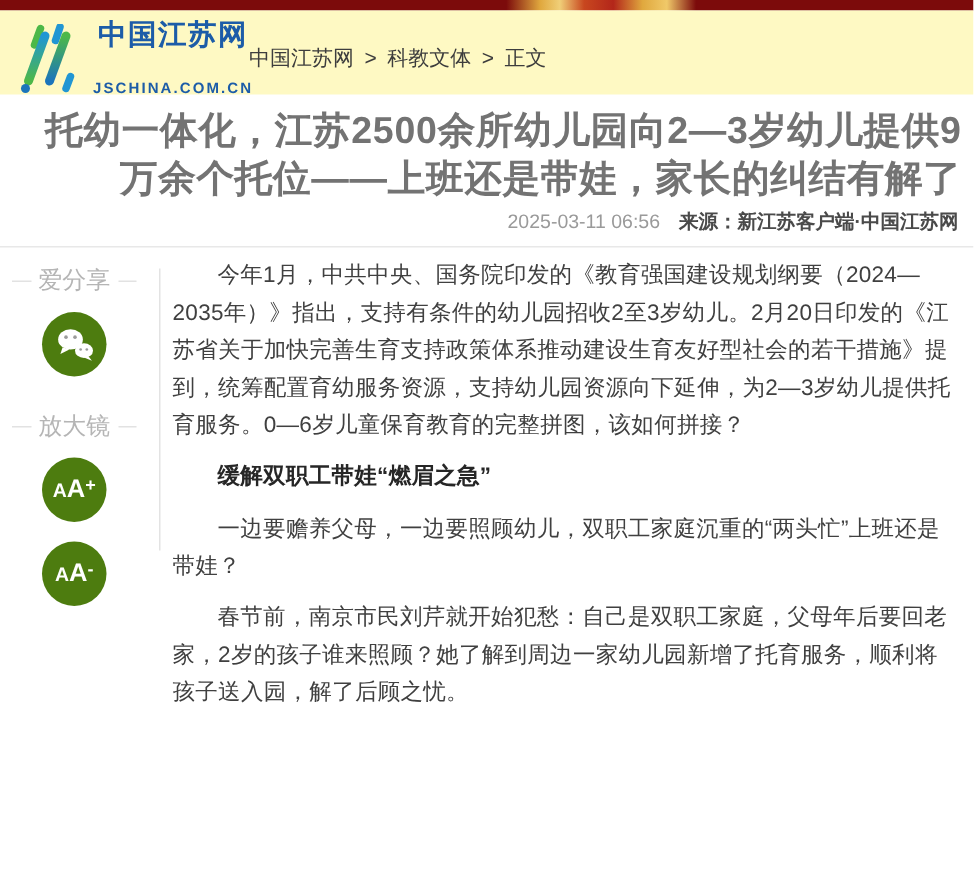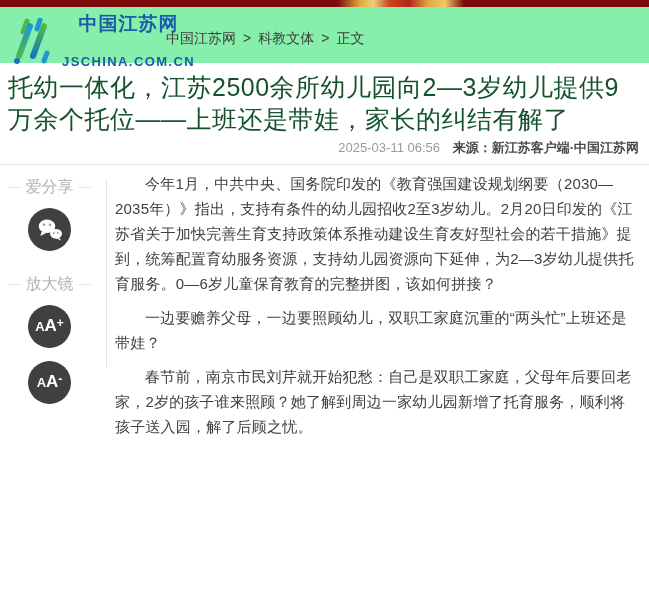--- a/index.html
+++ b/index.html
@@ -9,46 +9,46 @@
   
   .topbar { height:7px; width:100%;
     background:linear-gradient(90deg,
       #7c0b0b 0%, #7c0b0b 52%,
       #e0a83e 55.5%, #f0cf78 57.5%,
       #c8471f 60%, #b3261a 63%,
       #e0a83e 66%, #f0c969 68.5%,
       #7c0b0b 71.5%, #7c0b0b 100%); }
 
   
-  .header { position:relative; height:56px; background:#86efac; }
+  .header { position:relative; height:56px; background:#fef9c3; }
   .logo { position:absolute; left:11px; top:6px; display:flex; align-items:center; gap:7px; cursor:pointer; }
   .logo-mark { width:44px; height:46px; }
   .logo-text { display:flex; flex-direction:column; align-items:center; }
   .logo-title { font-size:19px; font-weight:bold; color:#1c5ca8; letter-spacing:1px; line-height:22px; }
-  .logo-sub { font-size:13px; font-weight:bold; color:#1c5ca8; letter-spacing:1.4px; margin-top:19px; }
+  .logo-sub { font-size:10px; font-weight:bold; color:#1c5ca8; letter-spacing:1.4px; margin-top:19px; }
   .breadcrumb { position:absolute; left:156px; top:23px; font-size:14px; color:#3d3d3d;margin-left:10px; }
   .bc-item { cursor:pointer; }
   .bc-sep { margin:0 7px; color:#3d3d3d; }
 
   
-  .title { margin:8px 8px 0 8px; font-size:25px; font-weight:normal; color:#14532d;
-    line-height:32px; letter-spacing:0.5px; }
+  .title { margin:8px 8px 0 8px; font-size:25px; font-weight:bold; color:#737373;
+    line-height:32px; letter-spacing:0.5px;text-align:right; }
   .meta { text-align:right; padding-right:10px; margin-top:5px; font-size:13px; line-height:16px; }
   .meta-date { color:#9a9a9a; }
   .meta-source { color:#4a4a4a; font-weight:bold; margin-left:9px; }
   .divider { border:none; border-top:1px solid #e8e8e8; margin-top:8px; }
 
   
   .content { display:flex; align-items:flex-start; }
   .side { width:99px; flex:0 0 99px; padding-top:8px; position:relative; }
   .side-rule { position:absolute; right:-8px; top:14px; width:1px; height:188px; background:#e3e3e3; }
   .side-label { display:flex; align-items:center; gap:5px; color:#b5b5b5; font-size:16px;
     margin:4px 8px 10px 8px; white-space:nowrap; }
   .side-label::before, .side-label::after { content:""; flex:1; height:1px; background:#e2e2e2; }
-  .circle { width:43px; height:43px; border-radius:50%; background:#404040; margin:0 auto 13px auto;
+  .circle { width:43px; height:43px; border-radius:50%; background:#4d7c0f; margin:0 auto 13px auto;
     display:flex; align-items:center; justify-content:center; color:#fff; cursor:pointer; }
   .circle svg { width:30px; height:30px; }
   .aa { font-weight:bold; font-size:17px; line-height:1; color:#fff; display:block; }
   .aa .letters { display:block; float:left; }
   .aa .letters::first-letter { font-size:13px; }
   .aa sup { font-size:12px; vertical-align:6px; }
   .spacer { height:6px; }
 
   
   .article { flex:1; padding:6px 10px 0 16px; }
@@ -118,17 +118,18 @@
     <div class="side-label">放大镜</div>
     <div class="circle">
       <span class="aa"><span class="letters">AA</span><sup>+</sup></span>
     </div>
     <div class="circle">
       <span class="aa"><span class="letters">AA</span><sup>-</sup></span>
     </div>
   </div>
 
   <div class="article">
-      <p class="normal">今年1月，中共中央、国务院印发的《教育强国建设规划纲要（2030—2035年）》指出，支持有条件的幼儿园招收2至3岁幼儿。2月20日印发的《江苏省关于加快完善生育支持政策体系推动建设生育友好型社会的若干措施》提到，统筹配置育幼服务资源，支持幼儿园资源向下延伸，为2—3岁幼儿提供托育服务。0—6岁儿童保育教育的完整拼图，该如何拼接？</p>
+      <p class="normal">今年1月，中共中央、国务院印发的《教育强国建设规划纲要（2024—2035年）》指出，支持有条件的幼儿园招收2至3岁幼儿。2月20日印发的《江苏省关于加快完善生育支持政策体系推动建设生育友好型社会的若干措施》提到，统筹配置育幼服务资源，支持幼儿园资源向下延伸，为2—3岁幼儿提供托育服务。0—6岁儿童保育教育的完整拼图，该如何拼接？</p>
+      <p class="subhead">缓解双职工带娃“燃眉之急”</p>
       <p class="normal">一边要赡养父母，一边要照顾幼儿，双职工家庭沉重的“两头忙”上班还是带娃？</p>
       <p class="normal">春节前，南京市民刘芹就开始犯愁：自己是双职工家庭，父母年后要回老家，2岁的孩子谁来照顾？她了解到周边一家幼儿园新增了托育服务，顺利将孩子送入园，解了后顾之忧。</p>
     </div>
 </div>
 
 </body></html>

